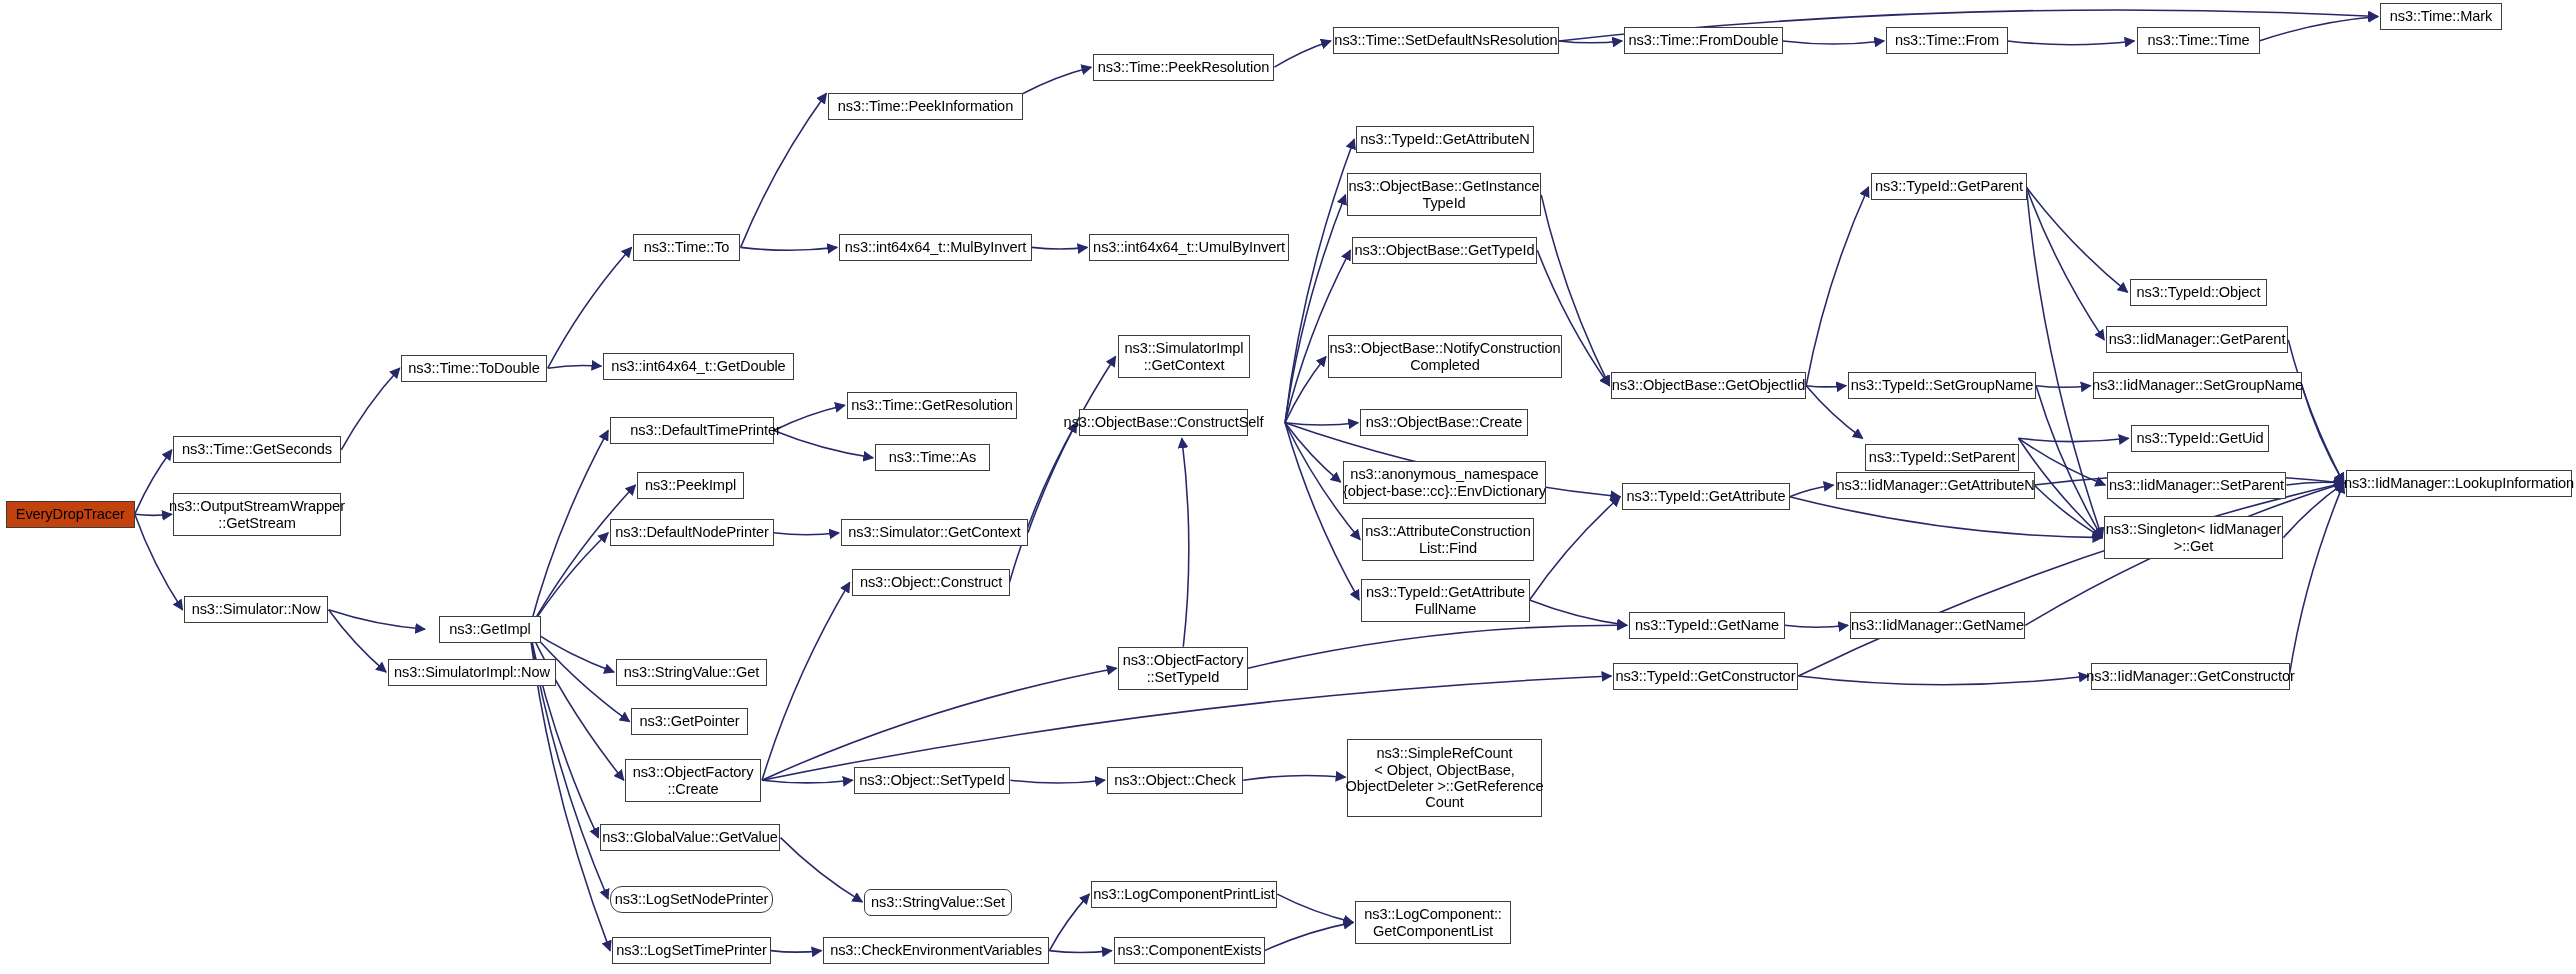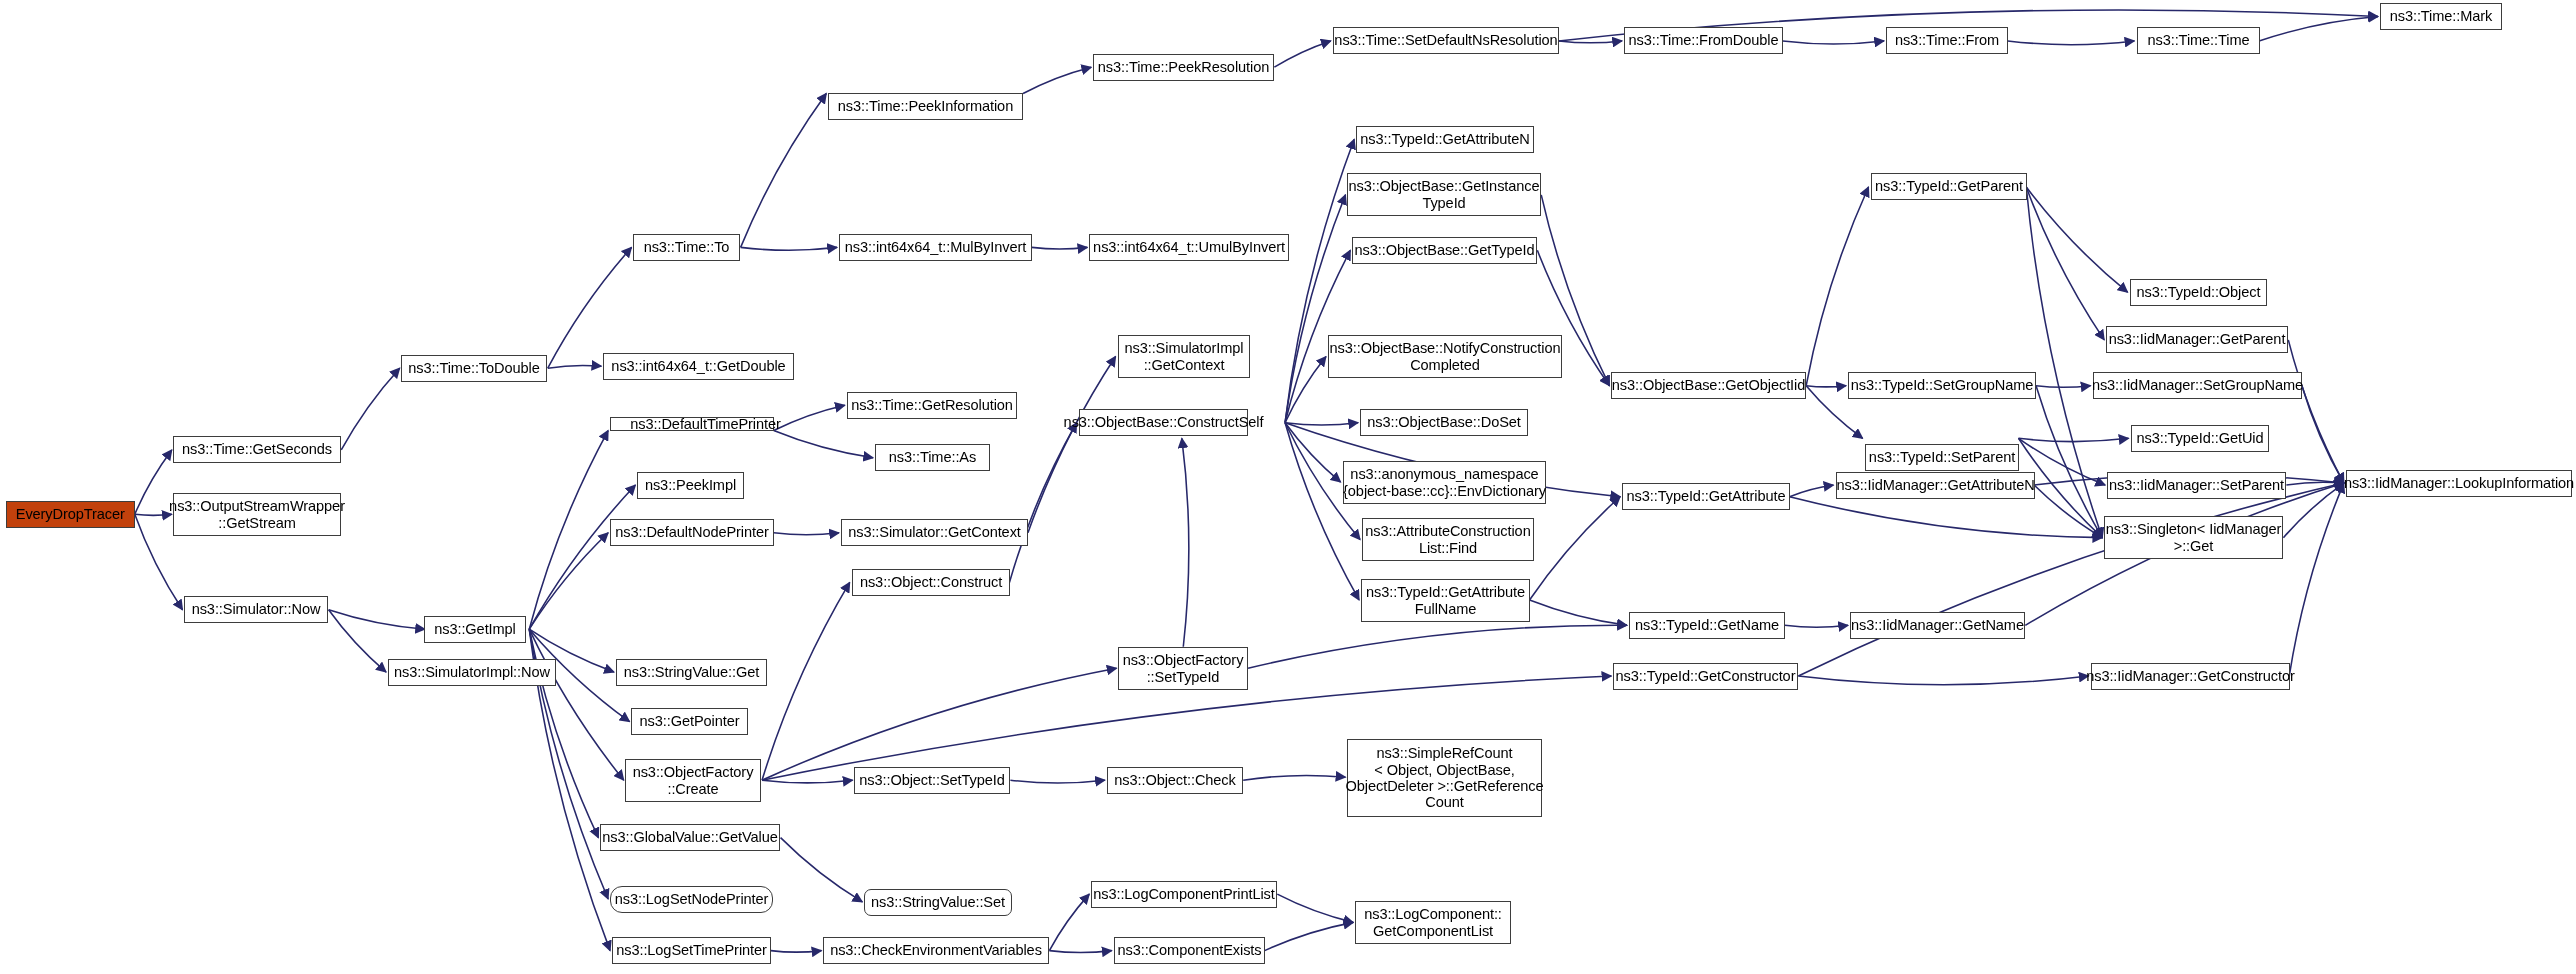--- a/index.html
+++ b/index.html
@@ -132,50 +132,50 @@
         <path d="M 1846 694 Q 2114.6661527007773 562.9446743052282 2406 496" fill="none" stroke="#27286a" stroke-width="1.6" marker-end="url(#arrow)"></path>
         <path d="M 2088 498 Q 2246.88 477.92 2406 496" fill="none" stroke="#27286a" stroke-width="1.6" marker-end="url(#arrow)"></path>
       </g>
   </svg>
 <div class="node root" style="left: 5.8px; top: 501px; width: 129px; height: 27px;"><span>EveryDropTracer</span></div>
     <div class="node" style="left: 173px; top: 436px; width: 168px; height: 27px;"><span>ns3::Time::GetSeconds</span></div>
     <div class="node" style="left: 173px; top: 493px; width: 168px; height: 43px;"><span>ns3::OutputStreamWrapper
 ::GetStream</span></div>
     <div class="node" style="left: 184px; top: 596px; width: 144px; height: 27px;"><span>ns3::Simulator::Now</span></div>
     <div class="node" style="left: 388px; top: 659px; width: 168px; height: 27px;"><span>ns3::SimulatorImpl::Now</span></div>
-    <div class="node" style="left: 424px; top: 616px; width: 102px; height: 27px;"><span>ns3::GetImpl</span></div>
+    <div class="node" style="left: 439px; top: 616px; width: 102px; height: 27px;"><span>ns3::GetImpl</span></div>
     <div class="node" style="left: 401px; top: 355px; width: 146px; height: 27px;"><span>ns3::Time::ToDouble</span></div>
     <div class="node" style="left: 633px; top: 234px; width: 107px; height: 27px;"><span>ns3::Time::To</span></div>
     <div class="node" style="left: 603px; top: 353px; width: 191px; height: 27px;"><span>ns3::int64x64_t::GetDouble</span></div>
     <div class="node" style="left: 839px; top: 234px; width: 193px; height: 27px;"><span>ns3::int64x64_t::MulByInvert</span></div>
     <div class="node" style="left: 1089px; top: 234px; width: 200px; height: 27px;"><span>ns3::int64x64_t::UmulByInvert</span></div>
     <div class="node" style="left: 828px; top: 93px; width: 195px; height: 27px;"><span>ns3::Time::PeekInformation</span></div>
     <div class="node" style="left: 1093px; top: 54px; width: 181px; height: 27px;"><span>ns3::Time::PeekResolution</span></div>
     <div class="node" style="left: 1333px; top: 27px; width: 226px; height: 27px;"><span>ns3::Time::SetDefaultNsResolution</span></div>
     <div class="node" style="left: 1624px; top: 27px; width: 159px; height: 27px;"><span>ns3::Time::FromDouble</span></div>
     <div class="node" style="left: 1886px; top: 27px; width: 122px; height: 27px;"><span>ns3::Time::From</span></div>
     <div class="node" style="left: 2137px; top: 27px; width: 123px; height: 27px;"><span>ns3::Time::Time</span></div>
     <div class="node" style="left: 2380px; top: 2.9px; width: 122px; height: 27px;"><span>ns3::Time::Mark</span></div>
-    <div class="node" style="left: 610px; top: 417px; width: 164px; height: 14px; padding-left: 27px;"><span>ns3::DefaultTimePrinter</span></div>
+    <div class="node" style="left: 610px; top: 417px; width: 164px; height: 27px; padding-left: 27px;"><span>ns3::DefaultTimePrinter</span></div>
     <div class="node" style="left: 847px; top: 392px; width: 170px; height: 27px;"><span>ns3::Time::GetResolution</span></div>
     <div class="node" style="left: 875px; top: 444px; width: 115px; height: 27px;"><span>ns3::Time::As</span></div>
     <div class="node" style="left: 637px; top: 472px; width: 107px; height: 27px;"><span>ns3::PeekImpl</span></div>
     <div class="node" style="left: 610px; top: 519px; width: 164px; height: 27px;"><span>ns3::DefaultNodePrinter</span></div>
     <div class="node" style="left: 841px; top: 519px; width: 187px; height: 27px;"><span>ns3::Simulator::GetContext</span></div>
     <div class="node" style="left: 852px; top: 569px; width: 158px; height: 27px;"><span>ns3::Object::Construct</span></div>
     <div class="node" style="left: 1118px; top: 335px; width: 132px; height: 43px;"><span>ns3::SimulatorImpl
 ::GetContext</span></div>
     <div class="node" style="left: 1079px; top: 409px; width: 169px; height: 27px;"><span>ns3::ObjectBase::ConstructSelf</span></div>
     <div class="node" style="left: 1356px; top: 126px; width: 178px; height: 27px;"><span>ns3::TypeId::GetAttributeN</span></div>
     <div class="node" style="left: 1347px; top: 173px; width: 194px; height: 43px;"><span>ns3::ObjectBase::GetInstance
 TypeId</span></div>
     <div class="node" style="left: 1352px; top: 237px; width: 185px; height: 27px;"><span>ns3::ObjectBase::GetTypeId</span></div>
     <div class="node" style="left: 1328px; top: 335px; width: 234px; height: 43px;"><span>ns3::ObjectBase::NotifyConstruction
 Completed</span></div>
-    <div class="node" style="left: 1360px; top: 409px; width: 168px; height: 27px;"><span>ns3::ObjectBase::DoSet</span></div>
+    <div class="node" style="left: 1360px; top: 409px; width: 168px; height: 27px;"><span>ns3::ObjectBase::Create</span></div>
     <div class="node" style="left: 1343px; top: 461px; width: 203px; height: 43px;"><span>ns3::anonymous_namespace
 {object-base::cc}::EnvDictionary</span></div>
     <div class="node" style="left: 1362px; top: 518px; width: 172px; height: 43px;"><span>ns3::AttributeConstruction
 List::Find</span></div>
     <div class="node" style="left: 1361px; top: 579px; width: 169px; height: 43px;"><span>ns3::TypeId::GetAttribute
 FullName</span></div>
     <div class="node" style="left: 1118px; top: 647px; width: 130px; height: 43px;"><span>ns3::ObjectFactory
 ::SetTypeId</span></div>
     <div class="node" style="left: 616px; top: 659px; width: 151px; height: 27px;"><span>ns3::StringValue::Get</span></div>
     <div class="node" style="left: 631px; top: 708px; width: 117px; height: 27px;"><span>ns3::GetPointer</span></div>

